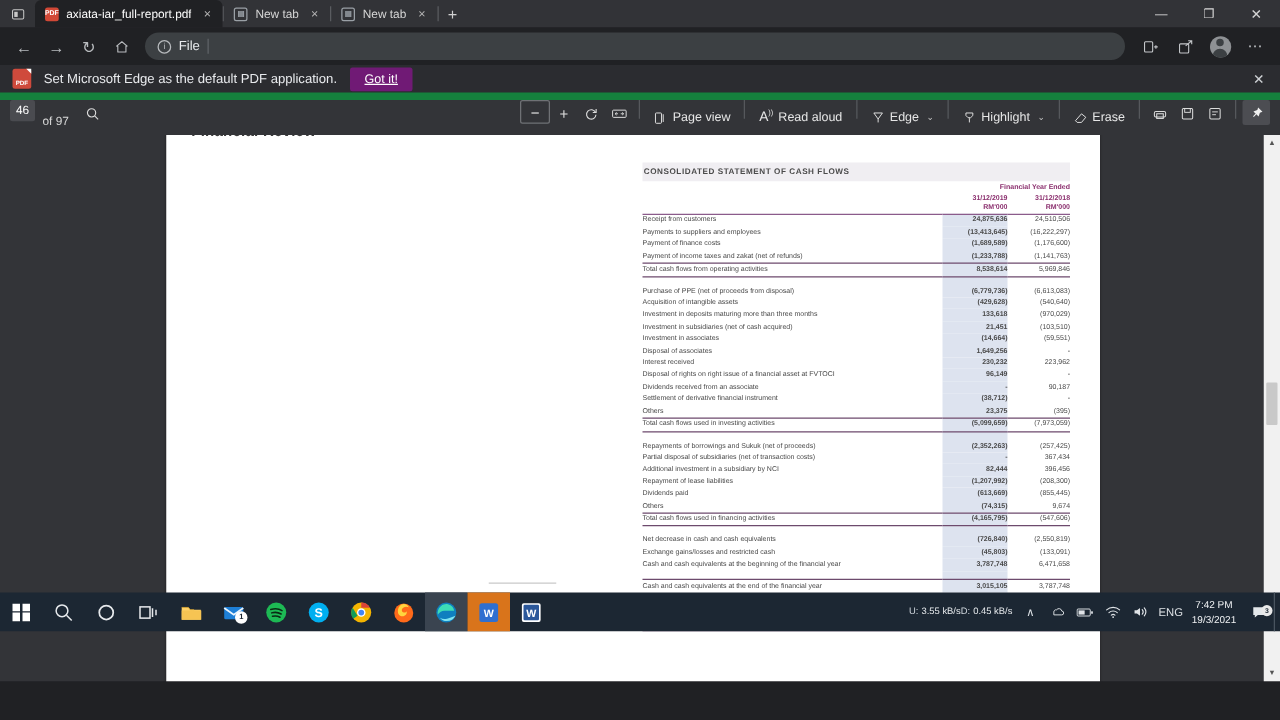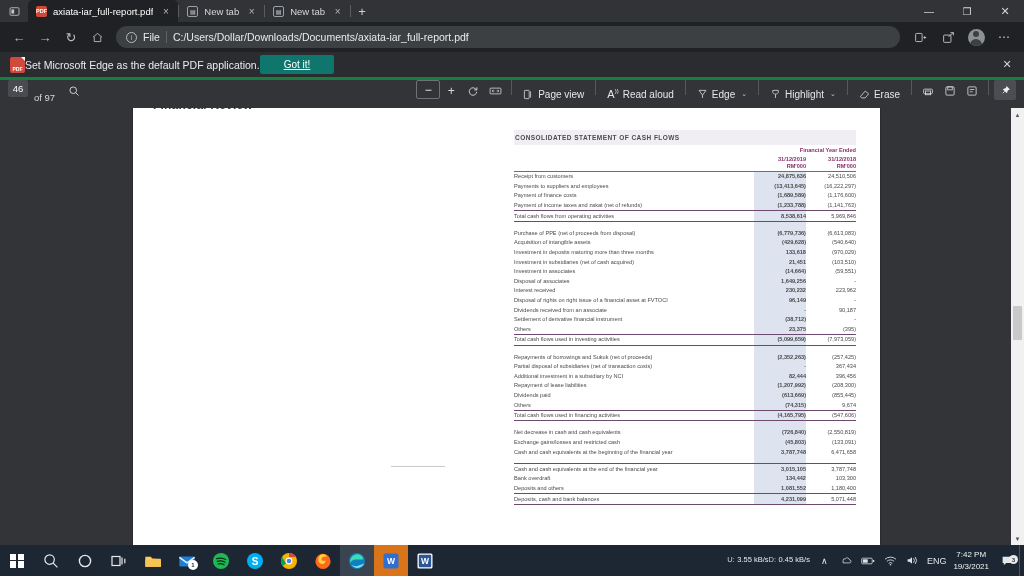--- a/index.html
+++ b/index.html
@@ -2,21 +2,21 @@
 <html><head>
 <meta charset="utf-8">
 <style>
   * { box-sizing: border-box; margin: 0; padding: 0; }
   html, body {
     width: 1024px; height: 576px;
     overflow: hidden;
     font-family: "Liberation Sans", sans-serif;
     background: #202124;
   }
-  #app { position: relative; width: 1024px; height: 576px; }
+  #app { position: relative; width: 1024px; height: 505px; }
 
   
   .titlebar {
     position: absolute; left:0; top:0; width:1024px; height:22px;
     background:#323337; display:flex; align-items:flex-end;
   }
   .tb-left-btn {
     width:28px; height:22px; display:flex; align-items:center; justify-content:center;
     color:#c8c8c8; font-size:10px;
   }
@@ -69,34 +69,34 @@
   .avatar-c { width:17px; height:17px; border-radius:50%; background:#8e9194;
               position:relative; overflow:hidden; }
   .avatar-c::before { content:''; position:absolute; left:50%; top:2.5px;
       transform:translateX(-50%); width:6px; height:6px; border-radius:50%; background:#3c4043; }
   .avatar-c::after { content:''; position:absolute; left:50%; top:10px;
       transform:translateX(-50%); width:12px; height:9px; border-radius:6px 6px 0 0; background:#3c4043; }
 
   
   .infobar {
     position:absolute; left:0; top:52px; width:1024px; height:28px;
-    background:#2b2c30; display:flex; align-items:center; padding:0 10px; 
-    border-bottom:3px solid #15803d;
+    background:#2b2c30; display:flex; align-items:center; padding:0 10px; gap:10px;
+    border-bottom:6px solid #15803d;
   }
   .pdf-badge {
     width:15px; height:16px; background:#cf4a3c; border-radius:2px;
     display:flex; align-items:flex-end; justify-content:center;
     font-size:5px; color:#fff; font-weight:bold; padding-bottom:1px; position:relative;
   }
   .pdf-badge::after{ content:''; position:absolute; right:0; top:0; border-width:0 4px 4px 0;
      border-style:solid; border-color:transparent #fff transparent transparent; }
   .infobar-text { font-size:10.5px; color:#e8eaed; }
   .gotit {
-    background:#0f766e; color:#fff; font-size:10px; border:none; border-radius:2px;
-    padding:4px 24px; cursor:pointer;text-decoration:underline;
+    background:#701a75; color:#fff; font-size:10px; border:none; border-radius:2px;
+    padding:4px 12px; cursor:pointer;text-decoration:underline;
   }
   .infobar-close { position:absolute; right:8px; color:#cfd2d5; font-size:11px;
                    width:18px; height:18px; display:flex; align-items:center; justify-content:center; }
 
   
   .pdftoolbar {
     position:absolute; left:0; top:80px; width:1024px; height:28px;
     background:#333438; display:flex; padding:0 8px;
     font-size:10px; color:#e6e6e6;
   }
@@ -251,21 +251,20 @@
     <div class="nav-icn">
       <svg class="svgicn" width="13" height="13" viewBox="0 0 16 16">
           <path d="M2.5 7.5 L8 3 L13.5 7.5 M4 7 V13 H12 V7" fill="none" stroke="#b9bcbf" stroke-width="1.1" stroke-linejoin="round"></path>
         </svg>
     </div>
 
     <div class="omnibox">
       <span class="omni-info">i</span>
       <span class="omni-filelbl">File</span>
       <span class="omni-divider"></span>
-      <span class="omni-url">C:/Users/Dollar/Downloads/Documents/axiata-iar_full-report.pdf</span>
     </div>
 
     <div class="ab-right">
       <div class="ab-icn">
         <svg class="svgicn" width="13" height="13" viewBox="0 0 16 16">
             <rect x="2" y="3" width="8" height="10" rx="1" fill="none" stroke="#c3c6c9" stroke-width="1.1"></rect>
             <path d="M11.5 8h3.5M13.2 6.3v3.5" stroke="#c3c6c9" stroke-width="1.1"></path>
           </svg>
       </div>
       <div class="ab-icn">

